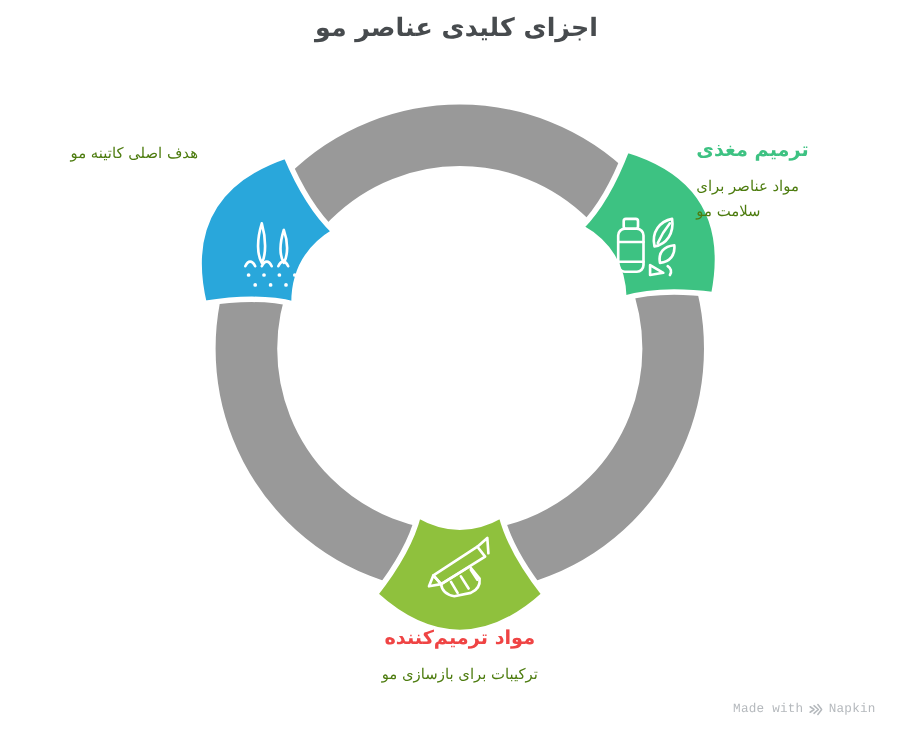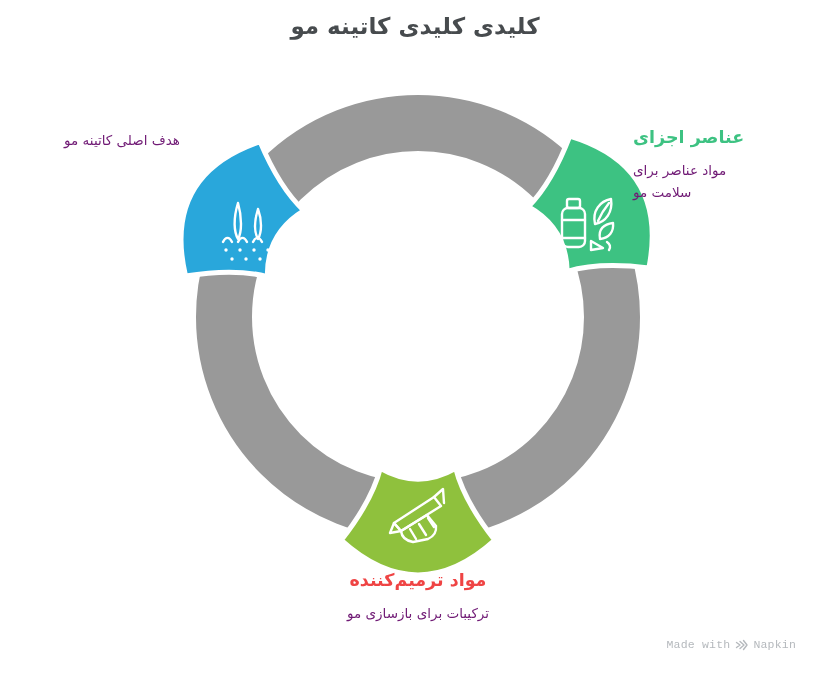--- a/index.html
+++ b/index.html
@@ -17,21 +17,21 @@
     direction:rtl;
   }
   .diagram{position:absolute;top:0;left:0;}
   .label-block{position:absolute;direction:rtl;}
   .label-block h2{
     margin:0 0 10px 0;
     font-size:17.5px;font-weight:bold;line-height:1.3;
   }
   .label-block p{
     margin:0;
-    font-size:13.5px;color:#701a75;line-height:1.65;
+    font-size:13.5px;color:#4d7c0f;line-height:1.65;
   }
   .block-left{top:129px;right:650px;width:170px;text-align:right;}
   .block-right{top:126px;left:633px;width:118px;text-align:left;}
   .block-bottom{top:569px;left:308px;width:220px;text-align:center;}
   .c-blue{color:#29A7DB;}
   .c-green{color:#3DC282;}
   .c-lime{color:#ef4444;}
   .footer{
     position:absolute;top:638px;right:34px;
     display:flex;align-items:center;gap:5px;
@@ -39,21 +39,21 @@
     direction:ltr;
     font-family:Liberation Mono, monospace;
   }
   .footer svg{display:block;}
 </style>
 </head>
 <body>
 
 <div class="canvas">
 
-  <div class="page-title">کلیدی کلیدی کاتینه مو</div>
+  <div class="page-title">اجزای کلیدی عناصر مو</div>
 
   <svg class="diagram" width="830" height="675" viewBox="0 0 830 675">
 
     <circle cx="418" cy="317" r="194" fill="none" stroke-width="56" stroke="#999999"></circle>
 
     <g transform="translate(418,317)">
 
       <path transform="rotate(0)" d="M -76.8 223.2 Q 0 292.8 76.8 223.2 Q 46 184 37.7 151.4 Q 0 173 -37.7 151.4 Q -46 184 -76.8 223.2 Z" stroke="#ffffff" stroke-width="5" stroke-miterlimit="10" fill="#8FC13D"></path>
 
       <path transform="rotate(119)" d="M -76.8 223.2 Q 0 292.8 76.8 223.2 Q 46 184 37.7 151.4 Q 0 173 -37.7 151.4 Q -46 184 -76.8 223.2 Z" stroke="#ffffff" stroke-width="5" stroke-miterlimit="10" fill="#29A7DB"></path>
@@ -96,21 +96,21 @@
       <path d="M -18 17 L 8 1 L 17 12 Q 18 21 9 25 L -6 28 Q -17 26 -18 17 Z"></path>
       <path d="M -9 15 L -3 25 M 0 10 L 7 21 M 9 4 L 15 13"></path>
     </g>
   </svg>
 
   <div class="label-block block-left">
     <p>هدف اصلی کاتینه مو</p>
   </div>
 
   <div class="label-block block-right">
-    <h2 class="c-green">عناصر اجزای</h2>
+    <h2 class="c-green">ترمیم مغذی</h2>
     <p>مواد عناصر برای سلامت مو</p>
   </div>
 
   <div class="label-block block-bottom">
     <h2 class="c-lime">مواد ترمیم‌کننده</h2>
     <p>ترکیبات برای بازسازی مو</p>
   </div>
 
   <div class="footer">
     <span>Made with</span>

